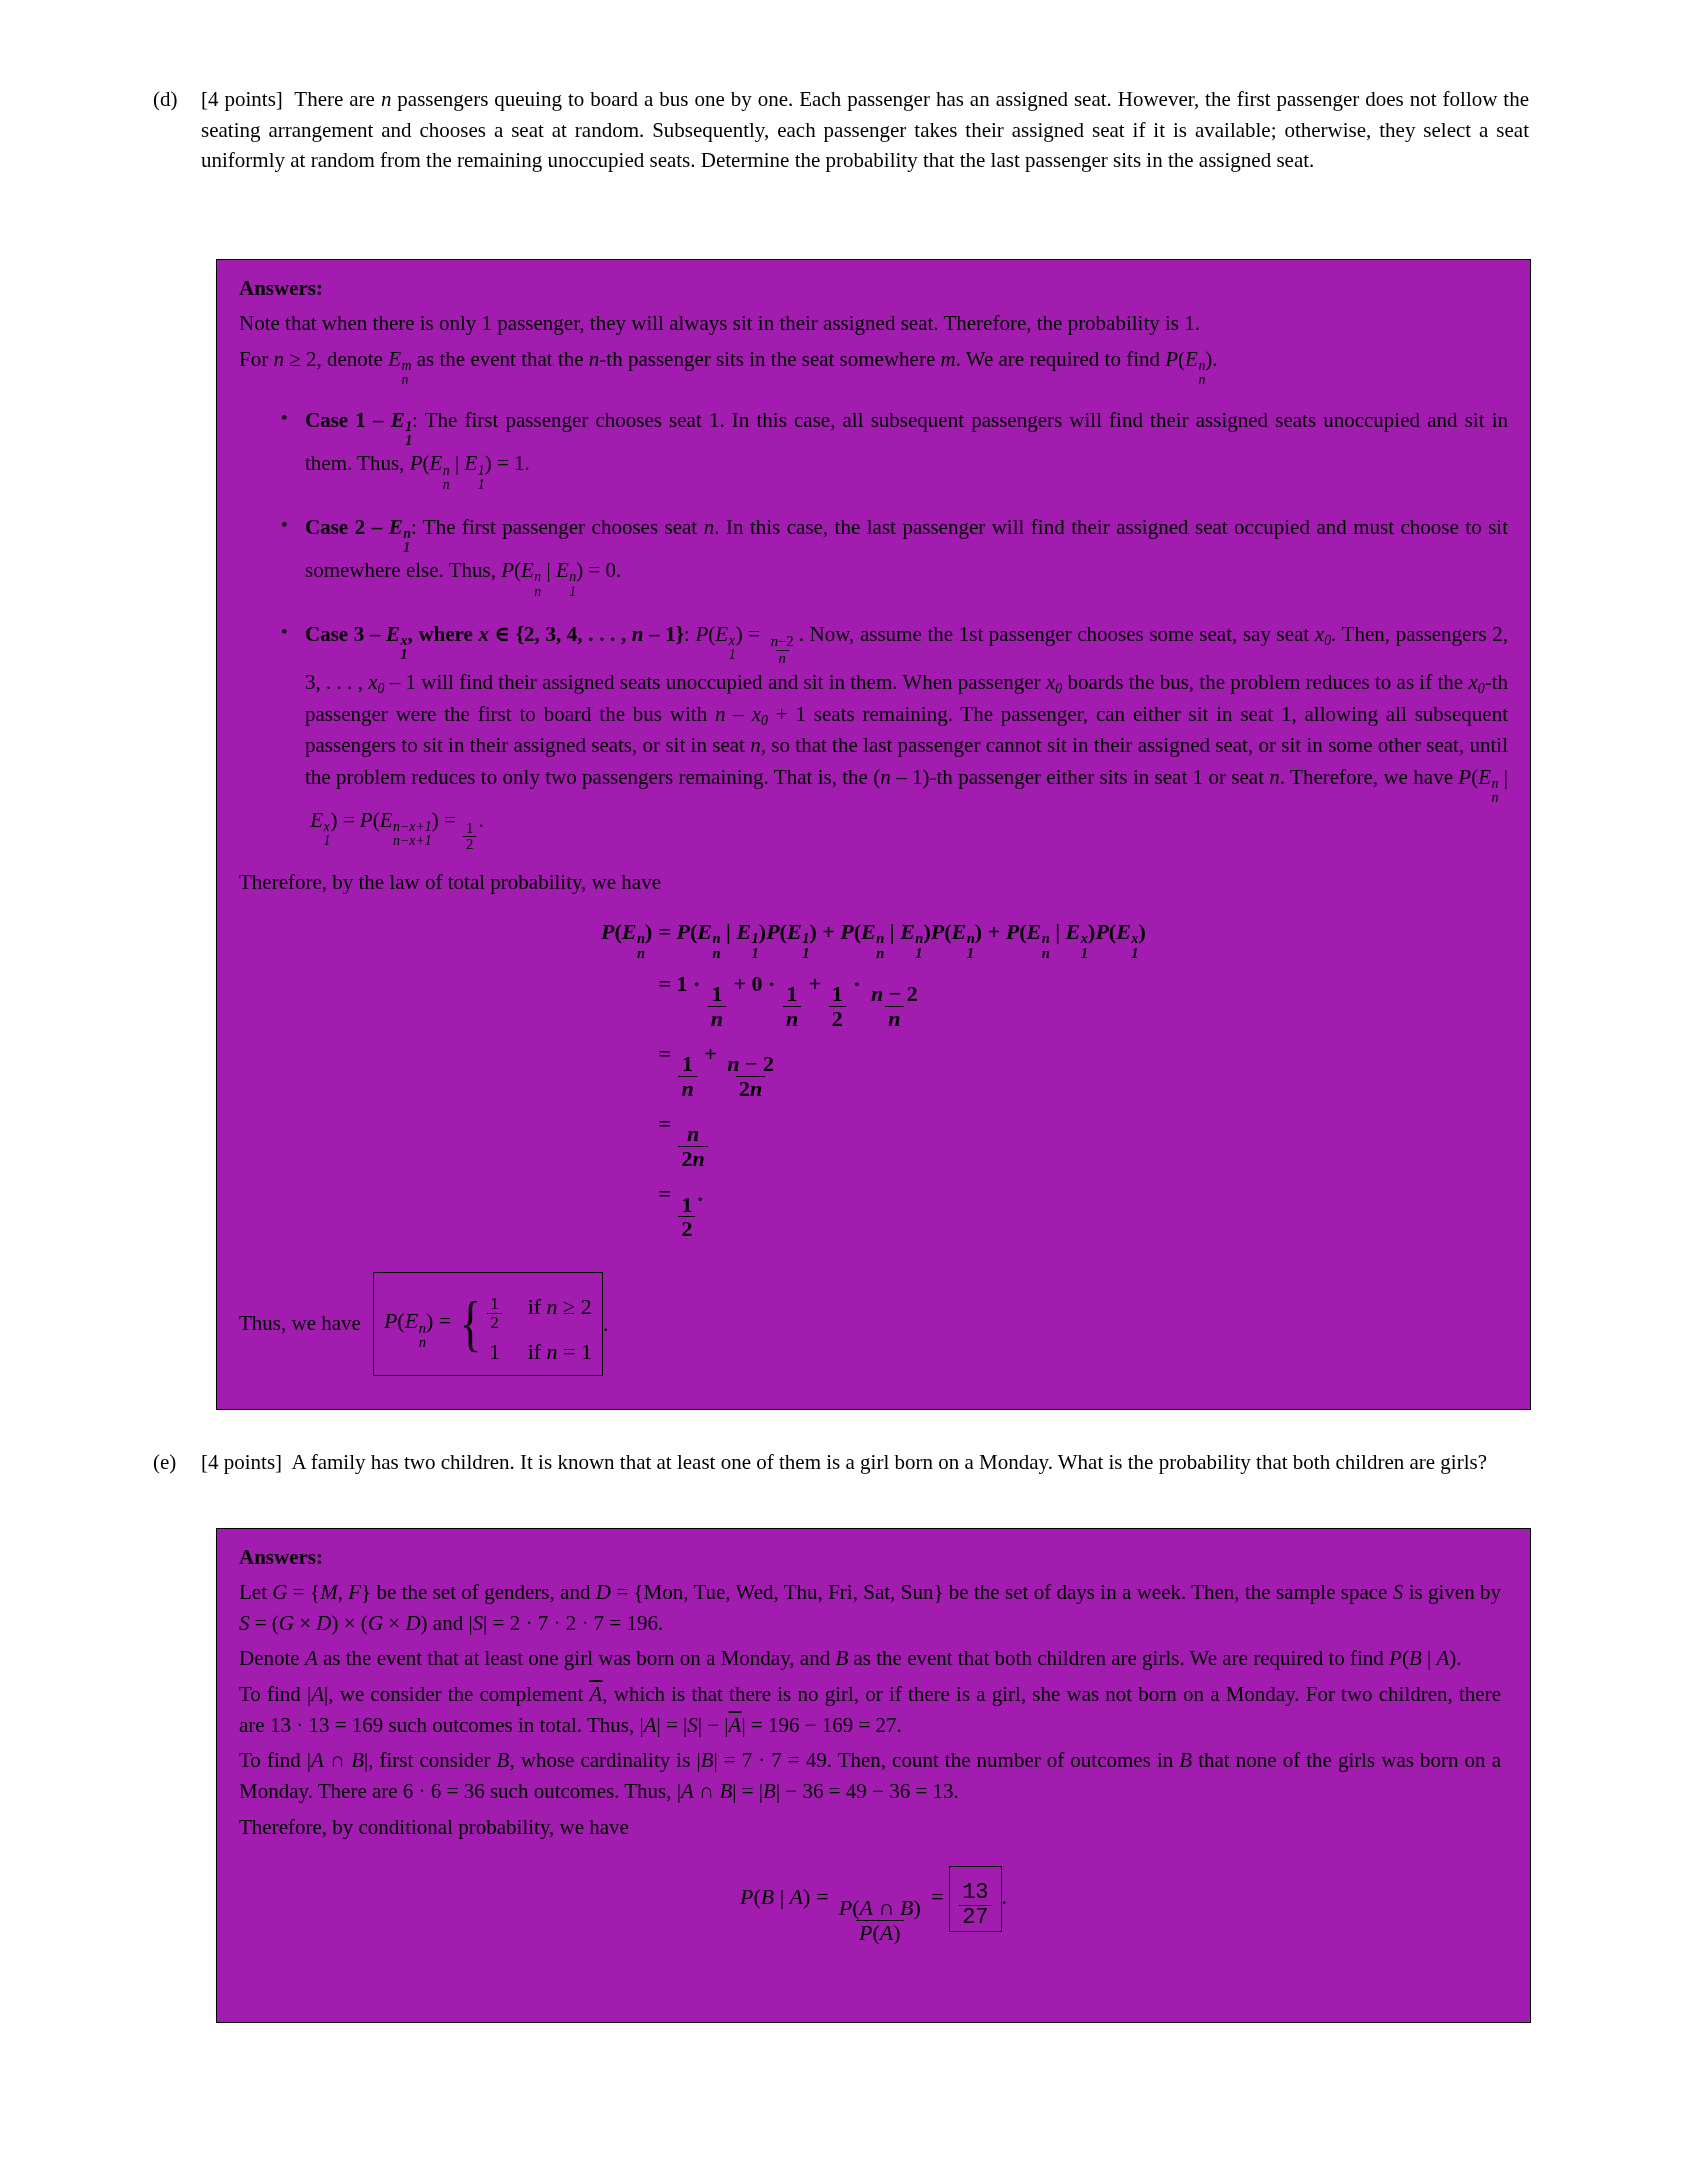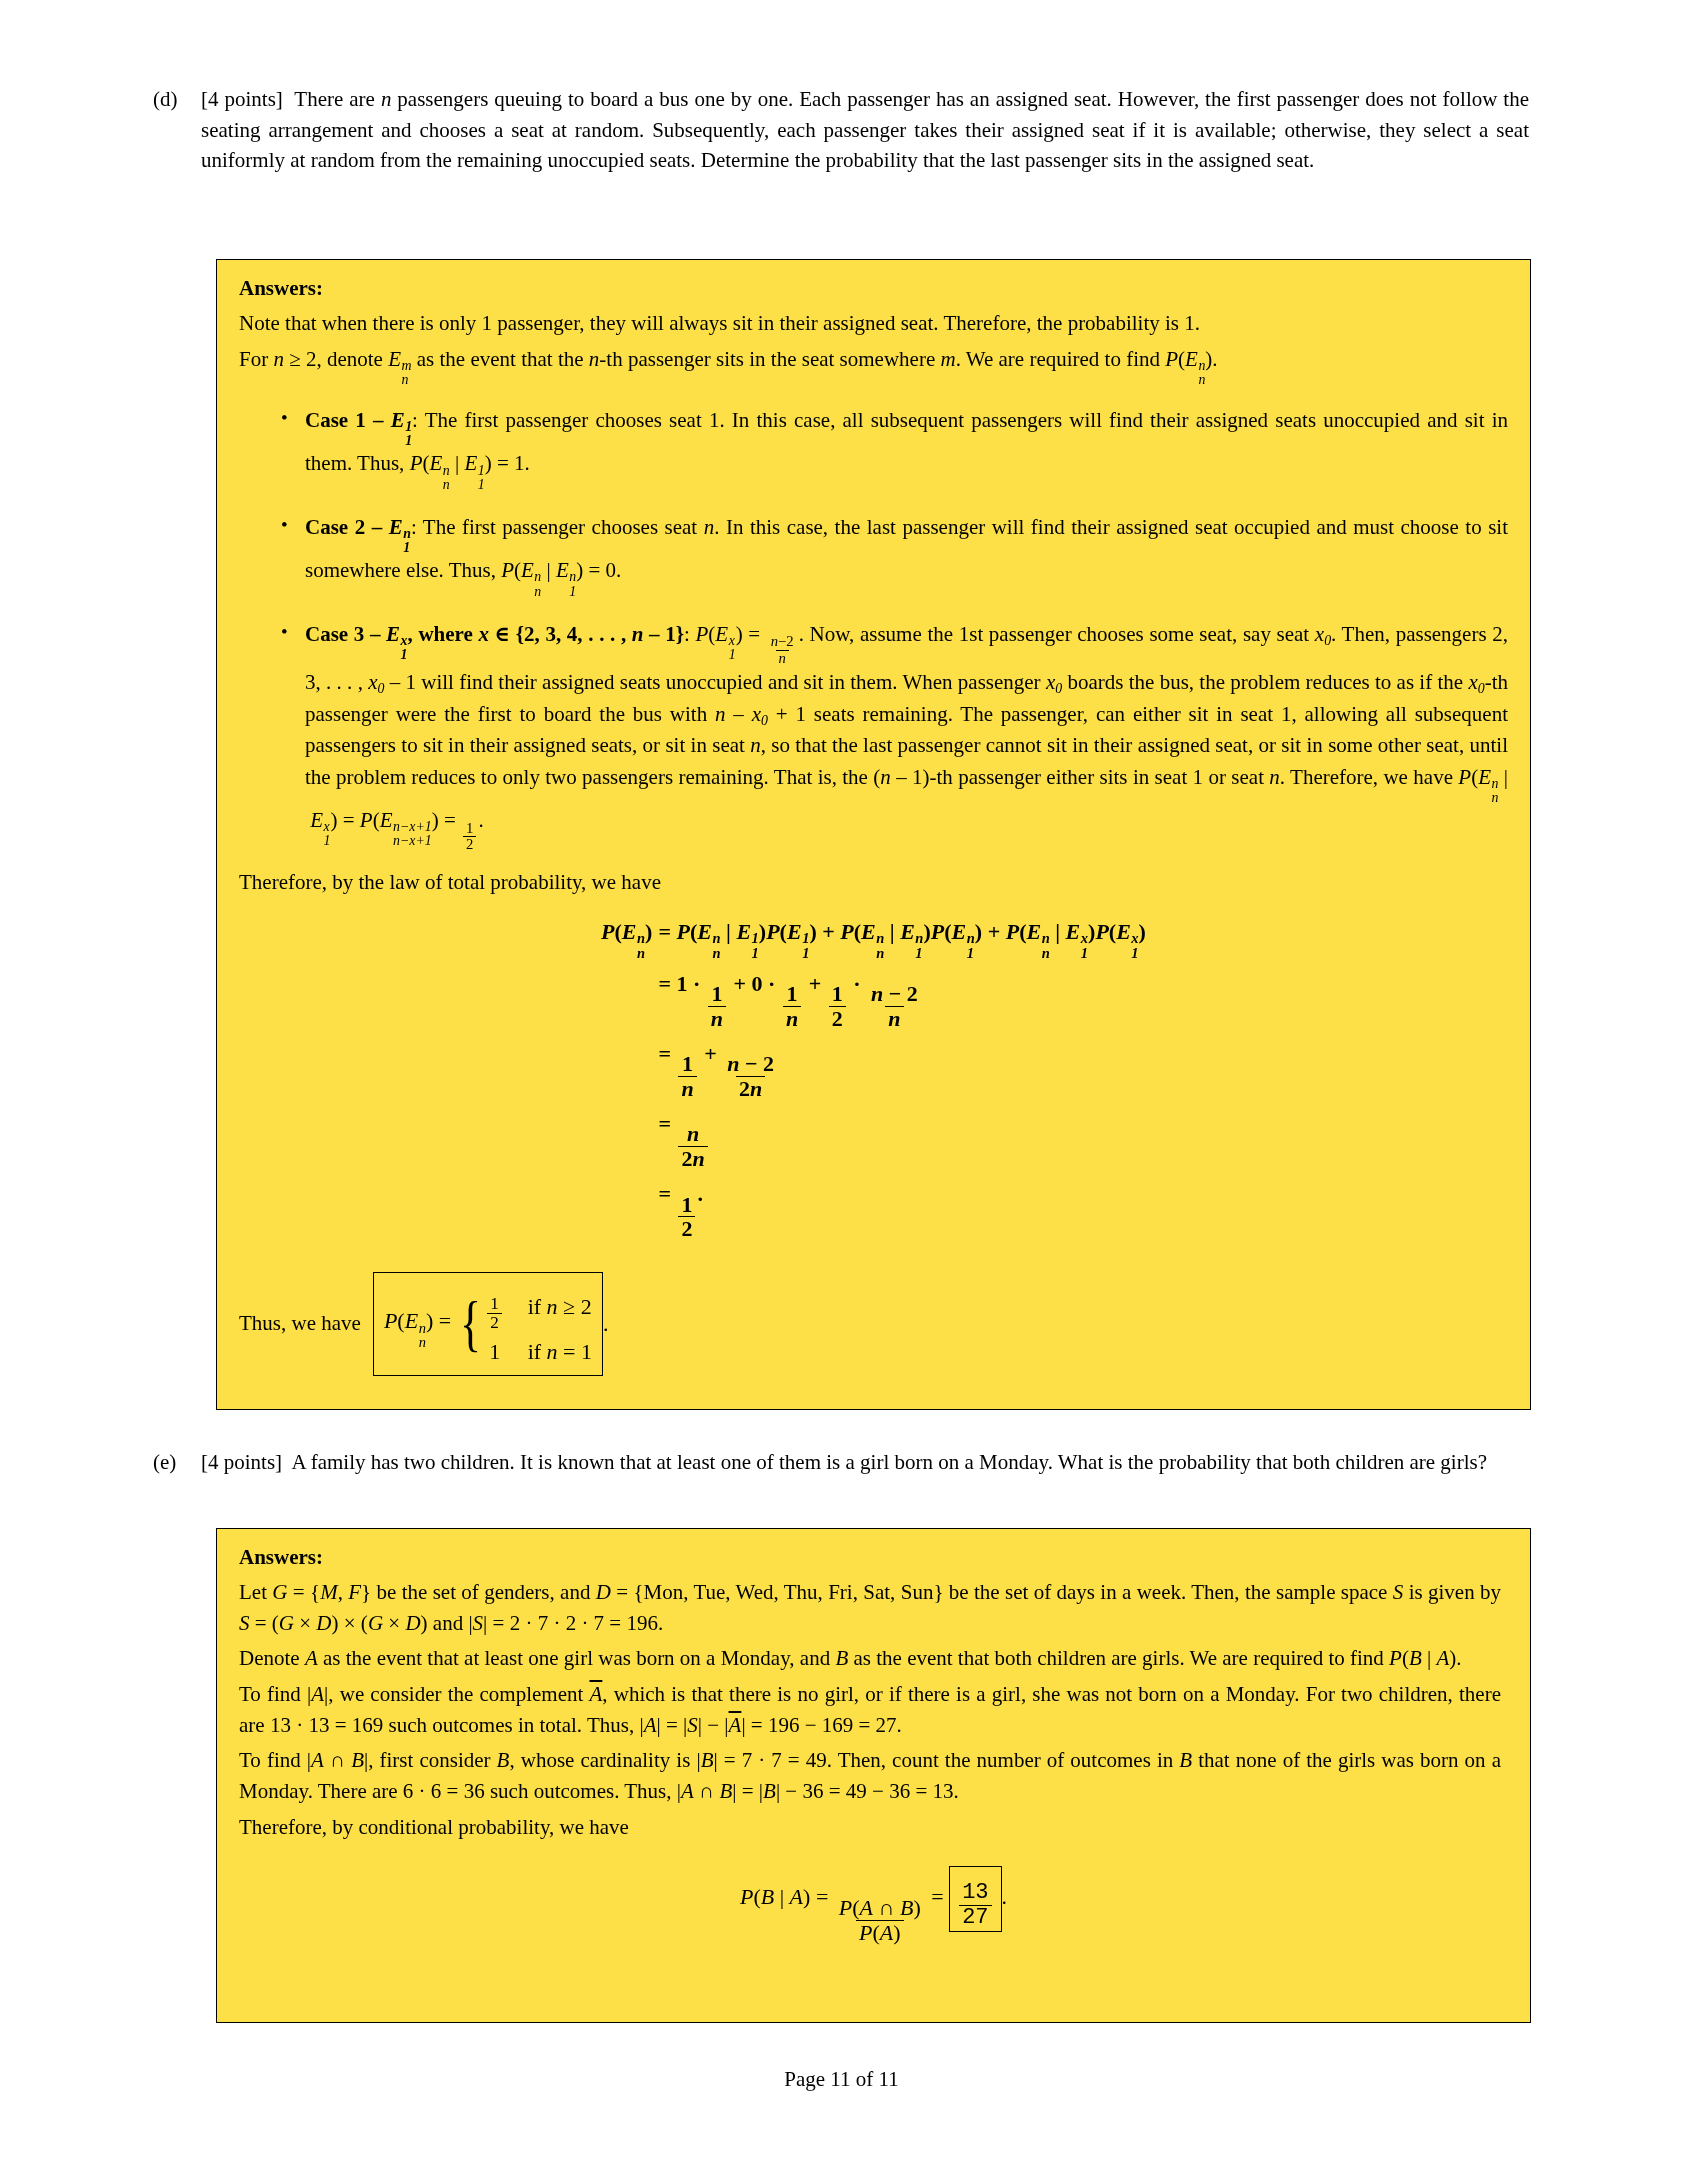--- a/index.html
+++ b/index.html
@@ -45,21 +45,21 @@
   }
   .prob-body {
     flex: 1 1 auto;
   }
 
   
   .answer-box {
     position: absolute;
     border: 1.4px solid #000;
     box-sizing: border-box;
-    background: #fde047;
+    background: #a21caf;
   }
   .answer-inner {
     padding: 16px 22px 18px 22px;
   }
   .answers-head {
     font-weight: bold;
     font-size: 21px;
     margin-bottom: 7px;
   }
   .para {
@@ -454,16 +454,15 @@
           <span class="frac" style="vertical-align:-0.45em; margin:0;">
             <span class="num">13</span>
             <span class="den">27</span>
           </span>
         </span><span>.</span>
       </div>
 
     </div>
   </div>
 
-  <div class="footer" style="top:2067px;">Page 11 of 11</div>
 
 </div>
 
 
 </body></html>

